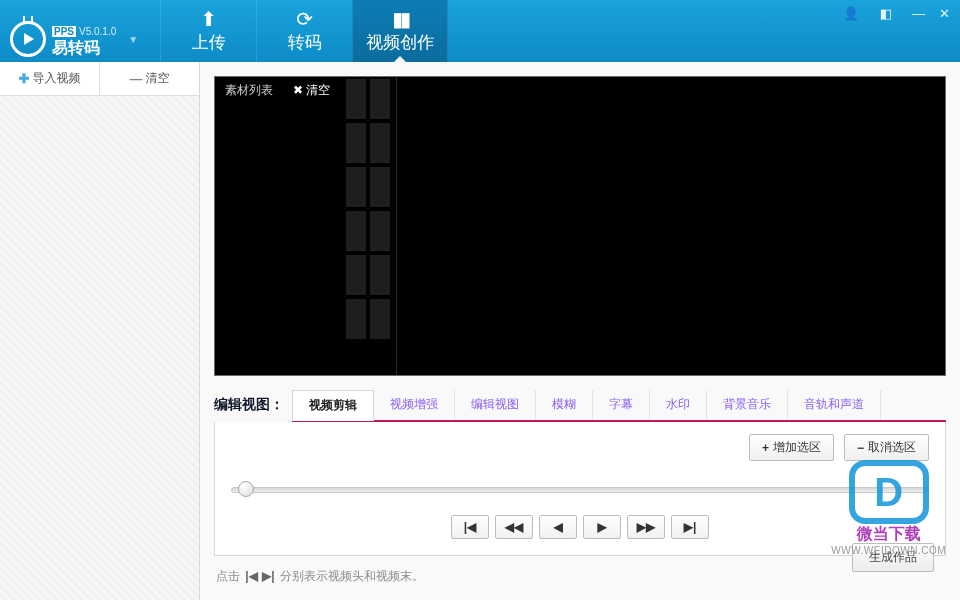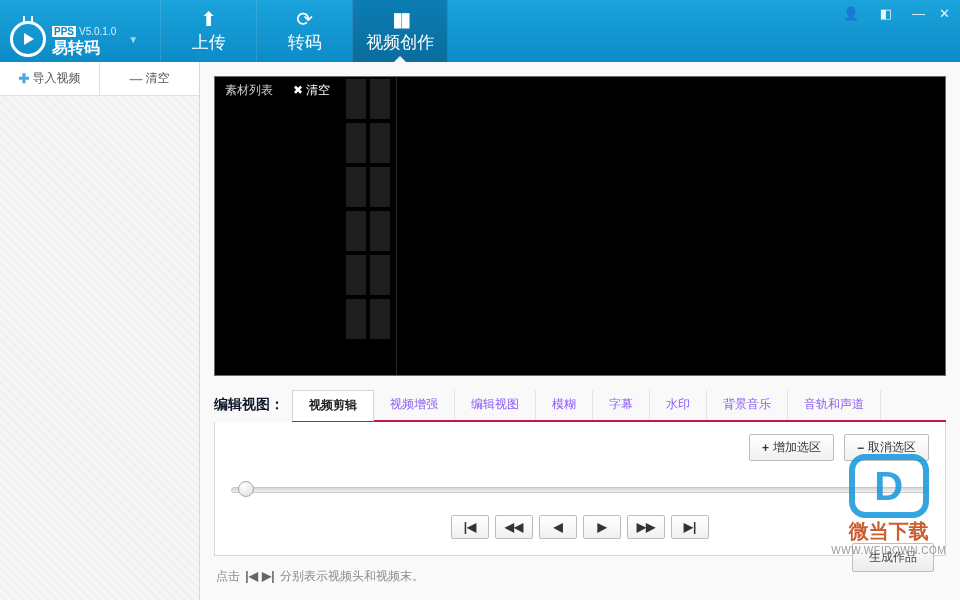--- a/index.html
+++ b/index.html
@@ -70,21 +70,21 @@
 .tbtn { border:1px solid #bdbdbd; background: linear-gradient(#fff,#f0f0f0); width:38px; height:24px; font-size:12px; cursor:pointer; border-radius:2px; display:flex; align-items:center; justify-content:center; color:#333; font-weight:bold;}
 
 .hints { margin-top: 10px; font-size:12px; color:#8c8c8c; line-height: 1.7; padding: 0 2px; }
 .hints .sym { color:#666; font-weight:bold; margin: 0 2px; }
 
 .gen-btn { position: absolute; right: 26px; bottom: 28px; border:1px solid #bdbdbd; background: linear-gradient(#fdfdfd,#ececec); padding: 5px 16px; font-size:12px; cursor:pointer; border-radius:2px; color:#444;}
 
 .watermark { position:absolute; right: 14px; bottom: 44px; text-align:center; color:#1296db; opacity:0.85; pointer-events:none; }
 .wm-logo { width: 80px; height: 64px; border: 6px solid #1296db; border-radius: 16px; position:relative; margin: 0 auto; }
 .wm-logo::before { content:"D"; position:absolute; inset:0; display:flex; align-items:center; justify-content:center; font-size: 40px; font-weight:900; color:#1296db; font-family: Arial; }
-.wm-text { font-size: 20px; font-weight:bold; color:#c2410c; margin-top:0;}
+.wm-text { font-size: 16px; font-weight:bold; color:#a21caf; margin-top:0;}
 .wm-url { font-size: 10px; color:#888; letter-spacing:0.5px;}
 
 
 .ic-upload::before { content:"⬆"; }
 .ic-convert::before { content:"⟳"; }
 .ic-create::before { content:"▮▮"; letter-spacing:-3px;}
 .ic-lib::before { content:"⌂"; }
 </style>
 </head>
 <body>

